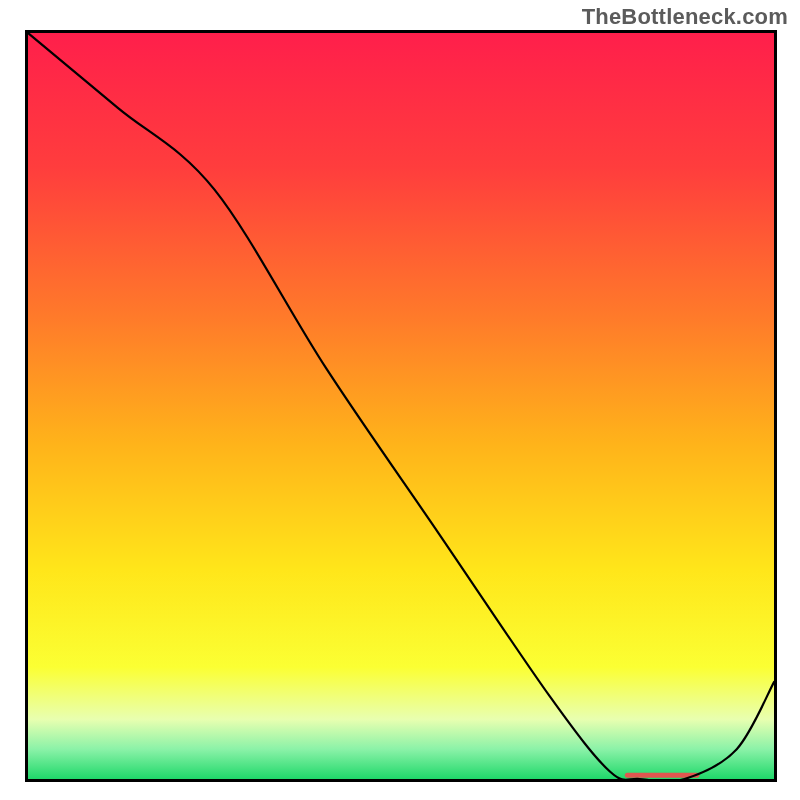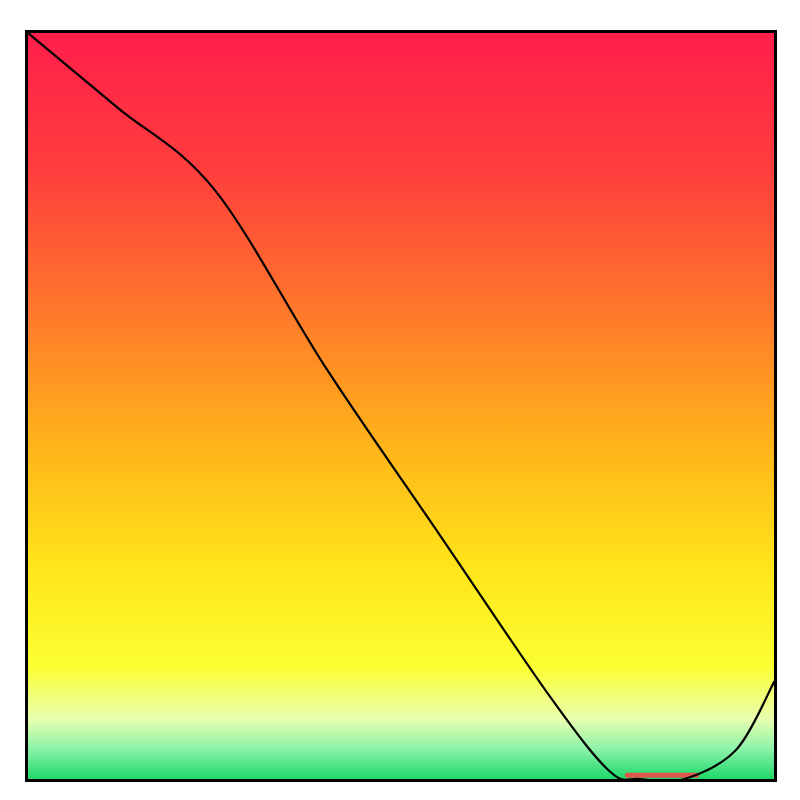--- a/index.html
+++ b/index.html
@@ -38,20 +38,21 @@
   svg {
     display: block;
     width: 100%;
     height: 100%;
   }
 </style>
 </head>
 <body>
 
 <div class="frame">
+  <div class="watermark">TheBottleneck.com</div>
 
   <div class="plot-wrap">
     <svg viewBox="0 0 746 746" preserveAspectRatio="none">
       <defs>
         <linearGradient id="bg-grad" x1="0" y1="0" x2="0" y2="1">
             <stop offset="0%" stop-color="#ff1f4b"></stop>
             <stop offset="18%" stop-color="#ff3d3d"></stop>
             <stop offset="38%" stop-color="#ff7a2a"></stop>
             <stop offset="55%" stop-color="#ffb31a"></stop>
             <stop offset="72%" stop-color="#ffe61a"></stop>

